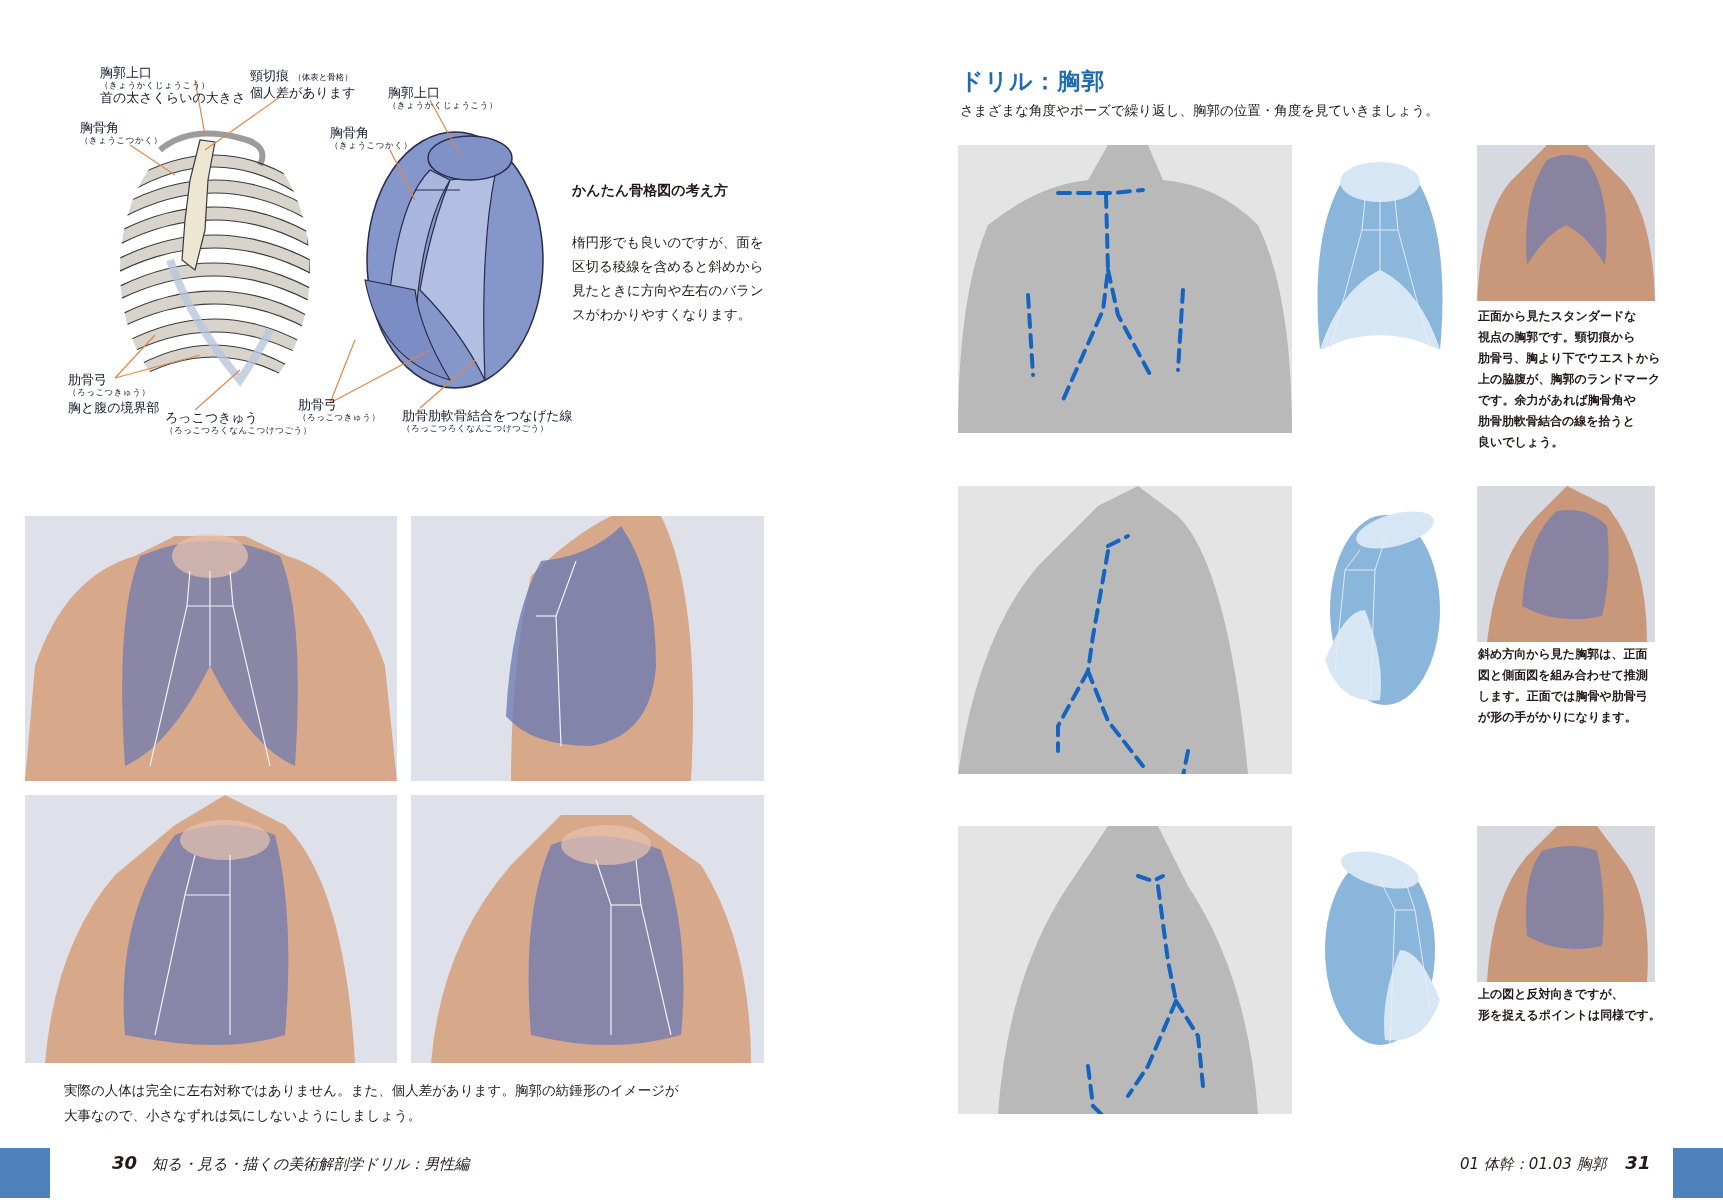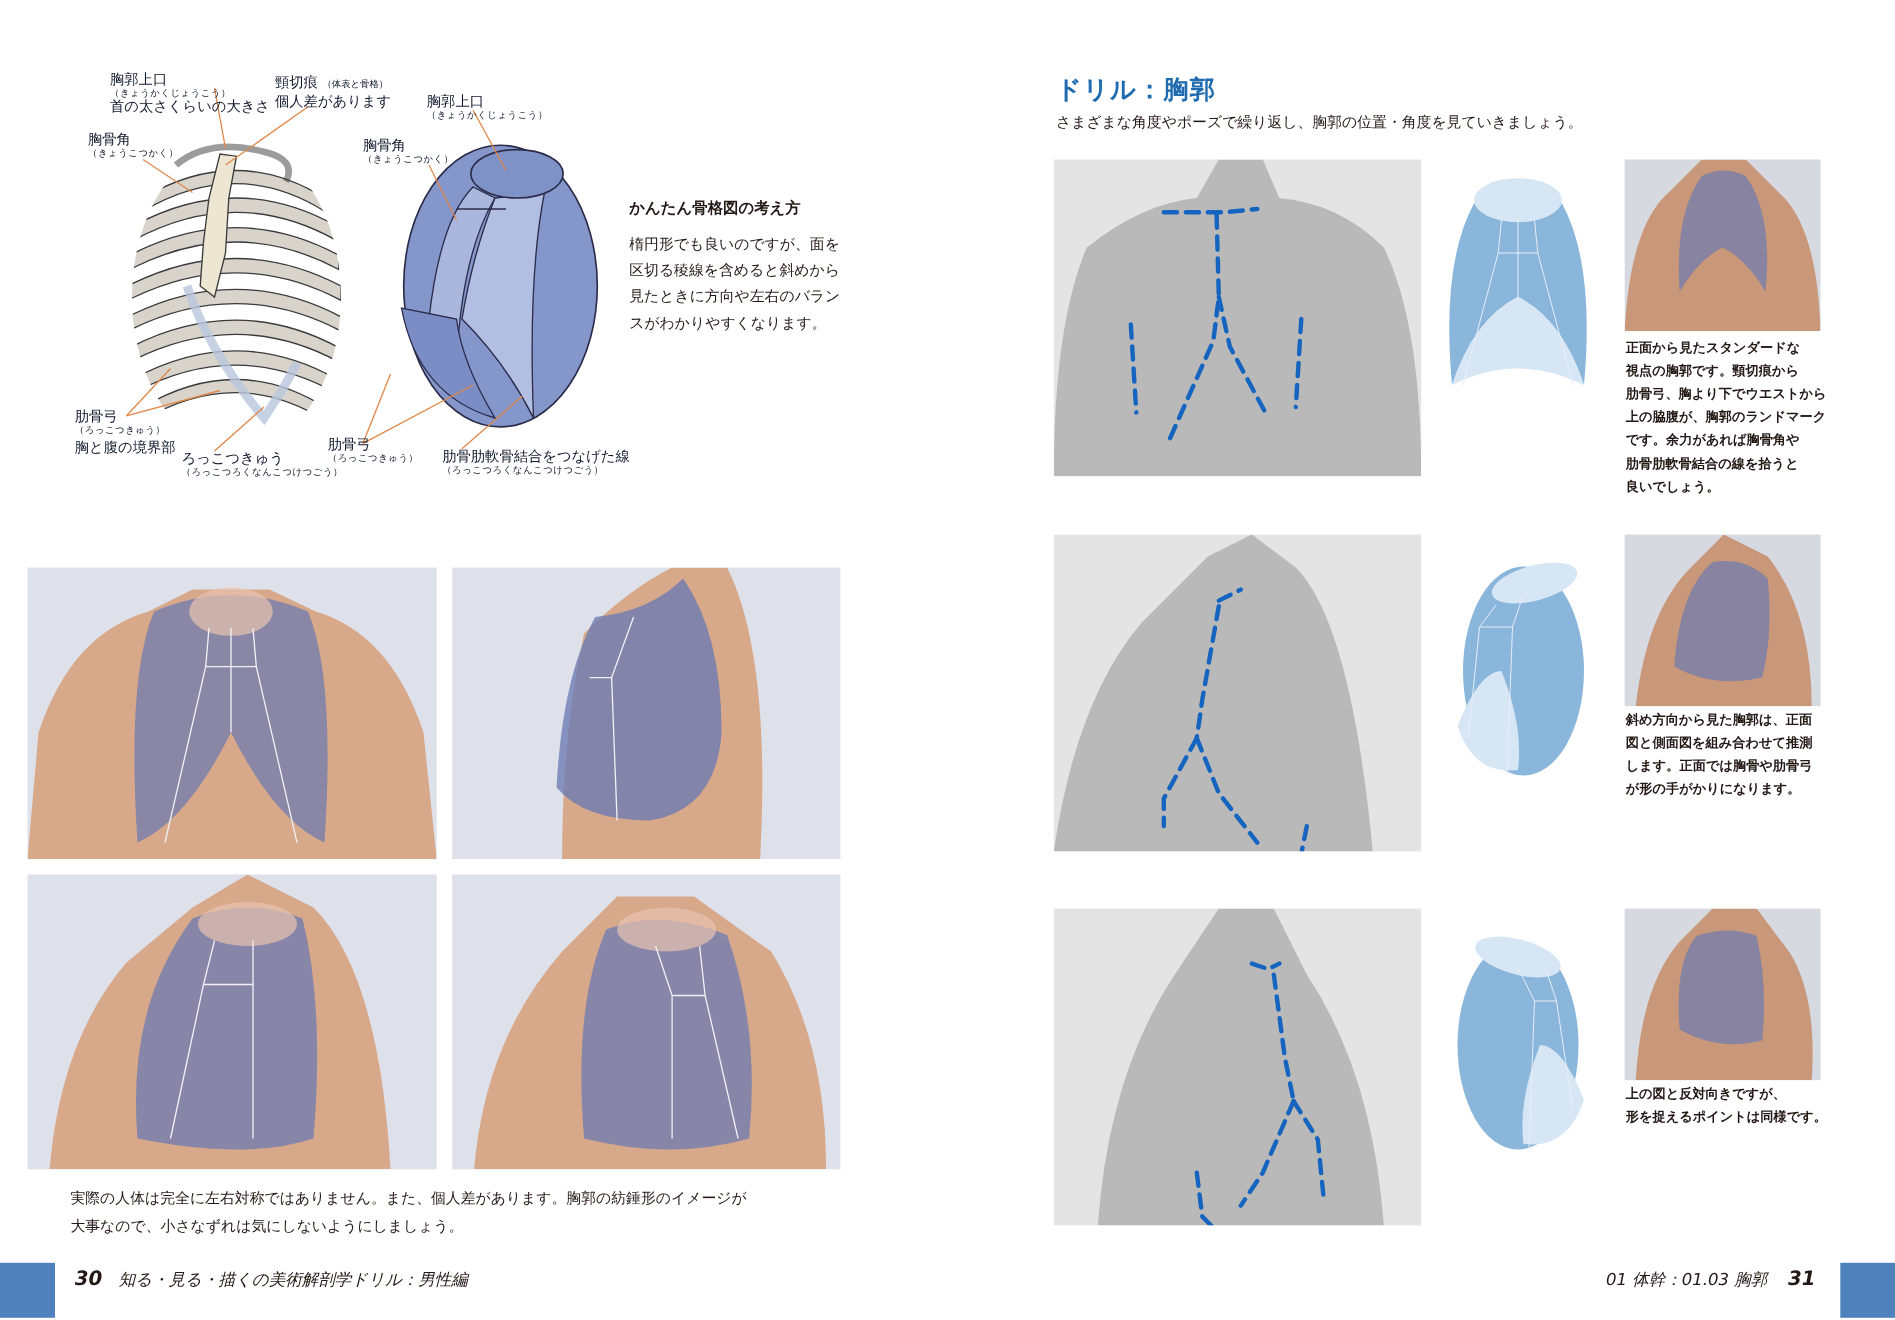--- a/index.html
+++ b/index.html
@@ -12,21 +12,21 @@
   .abs { position:absolute; }
   .label { position:absolute; font-size:13px; line-height:15px; color:#0f172a; white-space:nowrap; }
   .ruby { display:block; font-size:8.5px; line-height:10px; letter-spacing:0.5px; }
   .section-title { position:absolute; color:#1e6bb0; font-size:23px; font-weight:bold; letter-spacing:1px; }
   .body-text { position:absolute; font-size:13.5px; line-height:25px; white-space:pre-line; }
   .caption { position:absolute; font-size:12px; line-height:21px; font-weight:bold; white-space:pre-line; }
   .photo { position:absolute; overflow:hidden; }
   .photo svg, .diagram svg { display:block; width:100%; height:100%; }
   .footer-bar { position:absolute; top:1148px; width:50px; height:50px; background:#4f82bd; }
   .footer-text { position:absolute; top:1152px; font-size:15px; font-style:italic; white-space:nowrap; }
-  .page-num { font-weight:bold; font-size:18px; font-style:italic; }
+  .page-num { font-weight:bold; font-size:18px; font-style:italic;margin-left:44px; }
 </style>
 </head>
 <body>
 
 <div class="abs diagram" style="left:110px;top:120px;width:200px;height:290px;">
   <svg viewBox="0 0 200 290">
     <defs>
       <clipPath id="cageClip">
           <ellipse cx="105" cy="150" rx="95" ry="140"></ellipse>
         </clipPath>
@@ -110,21 +110,21 @@
   <span>肋骨弓</span>
   <span class="ruby">（ろっこつきゅう）</span>
 </div>
 <div class="label" style="left:402px;top:408px;">
   <span>肋骨肋軟骨結合をつなげた線</span>
   <span class="ruby">（ろっこつろくなんこつけつごう）</span>
 </div>
 
 <div class="abs" style="left:572px;top:178px;width:220px;">
   <div style="font-weight:bold;font-size:14px;line-height:24px;">かんたん骨格図の考え方</div>
-  <div style="font-size:13.5px;line-height:24px;white-space:pre-line;margin-top:8px;">楕円形でも良いのですが、面を
+  <div style="font-size:13.5px;line-height:24px;white-space:pre-line;margin-top:28px;">楕円形でも良いのですが、面を
 区切る稜線を含めると斜めから
 見たときに方向や左右のバラン
 スがわかりやすくなります。</div>
 </div>
 
 <div class="section-title" style="left:68px;top:477px;margin-top:42px;">体表と骨格</div>
 
 <div class="photo" style="left:25px;top:516px;width:372px;height:265px;background:#dfe1ea;">
   <svg viewBox="0 0 372 265" preserveAspectRatio="none">
     <path d="M0,265 L10,150 Q40,60 110,40 L150,20 L220,20 L262,40 Q330,60 360,150 L372,265 Z" fill="#d7a98a"></path>

